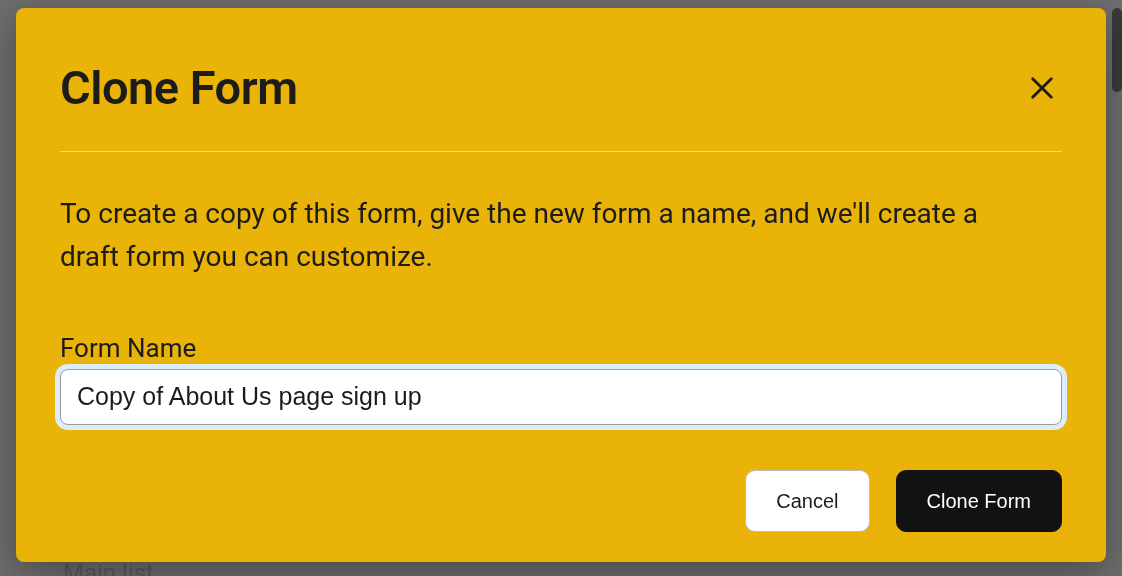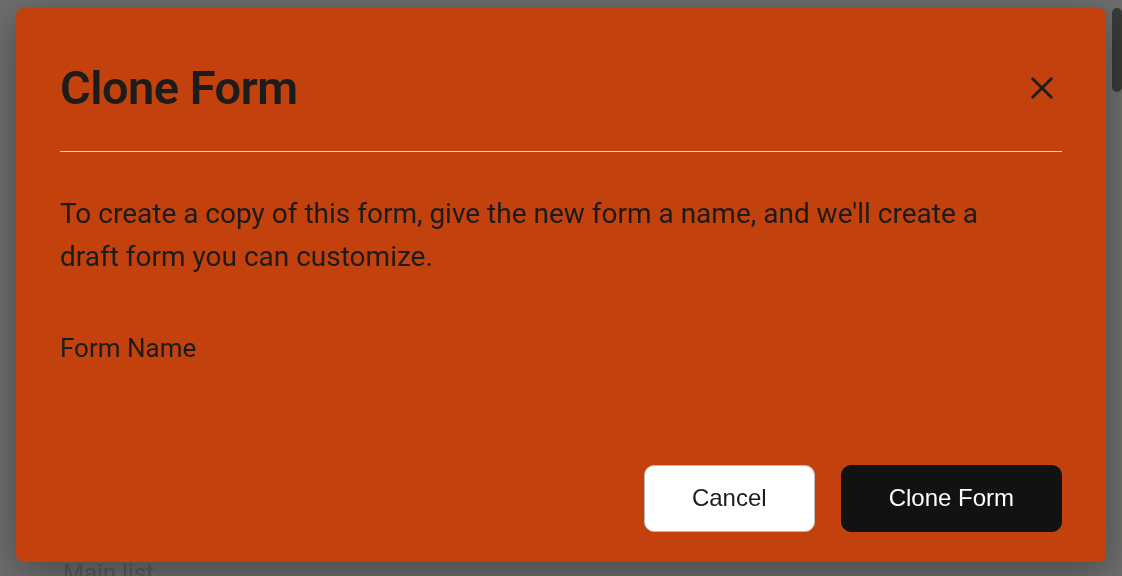--- a/index.html
+++ b/index.html
@@ -22,21 +22,21 @@
     font-size: 24px;
   }
   .bg-main-list { left: 63px; top: 559px; }
 
   .dialog {
     position: absolute;
     left: 16px;
     top: 8px;
     width: 1090px;
     height: 554px;
-    background: #c2410c;
+    background: #eab308;
     border-radius: 8px;
     box-shadow: 0 10px 40px rgba(0,0,0,0.35);
     padding: 0;
   }
 
   .dialog-header {
     display: flex;
     align-items: center;
     justify-content: space-between;
     padding: 52px 44px 36px 44px;
@@ -105,23 +105,23 @@
 
   .dialog-footer {
     position: absolute;
     right: 44px;
     bottom: 30px;
     display: flex;
     gap: 26px;
   }
 
   .btn {
-    font-size: 24px;
+    font-size: 20px;
     font-weight: 500;
-    padding: 18px 47px;
+    padding: 18px 30px;
     border-radius: 10px;
     cursor: pointer;
     line-height: 1.2;
   }
 
   .btn-secondary {
     background: #ffffff;
     color: #1c1c1c;
     border: 1.5px solid #bcbcbc;
   }
@@ -164,20 +164,23 @@
       </span>
     </button>
   </div>
 
   <div class="divider"></div>
 
   <div class="dialog-body">
     <p class="description">To create a copy of this form, give the new form a name, and we'll create a draft form you can customize.</p>
 
     <label class="field-label">Form Name</label>
+    <div class="input-wrap">
+      <input type="text" class="text-input" value="Copy of About Us page sign up" style="">
+    </div>
   </div>
 
   <div class="dialog-footer">
     <button class="btn btn-secondary">Cancel</button>
     <button class="btn btn-primary">Clone Form</button>
   </div>
 
 </div>
 
 </body></html>

